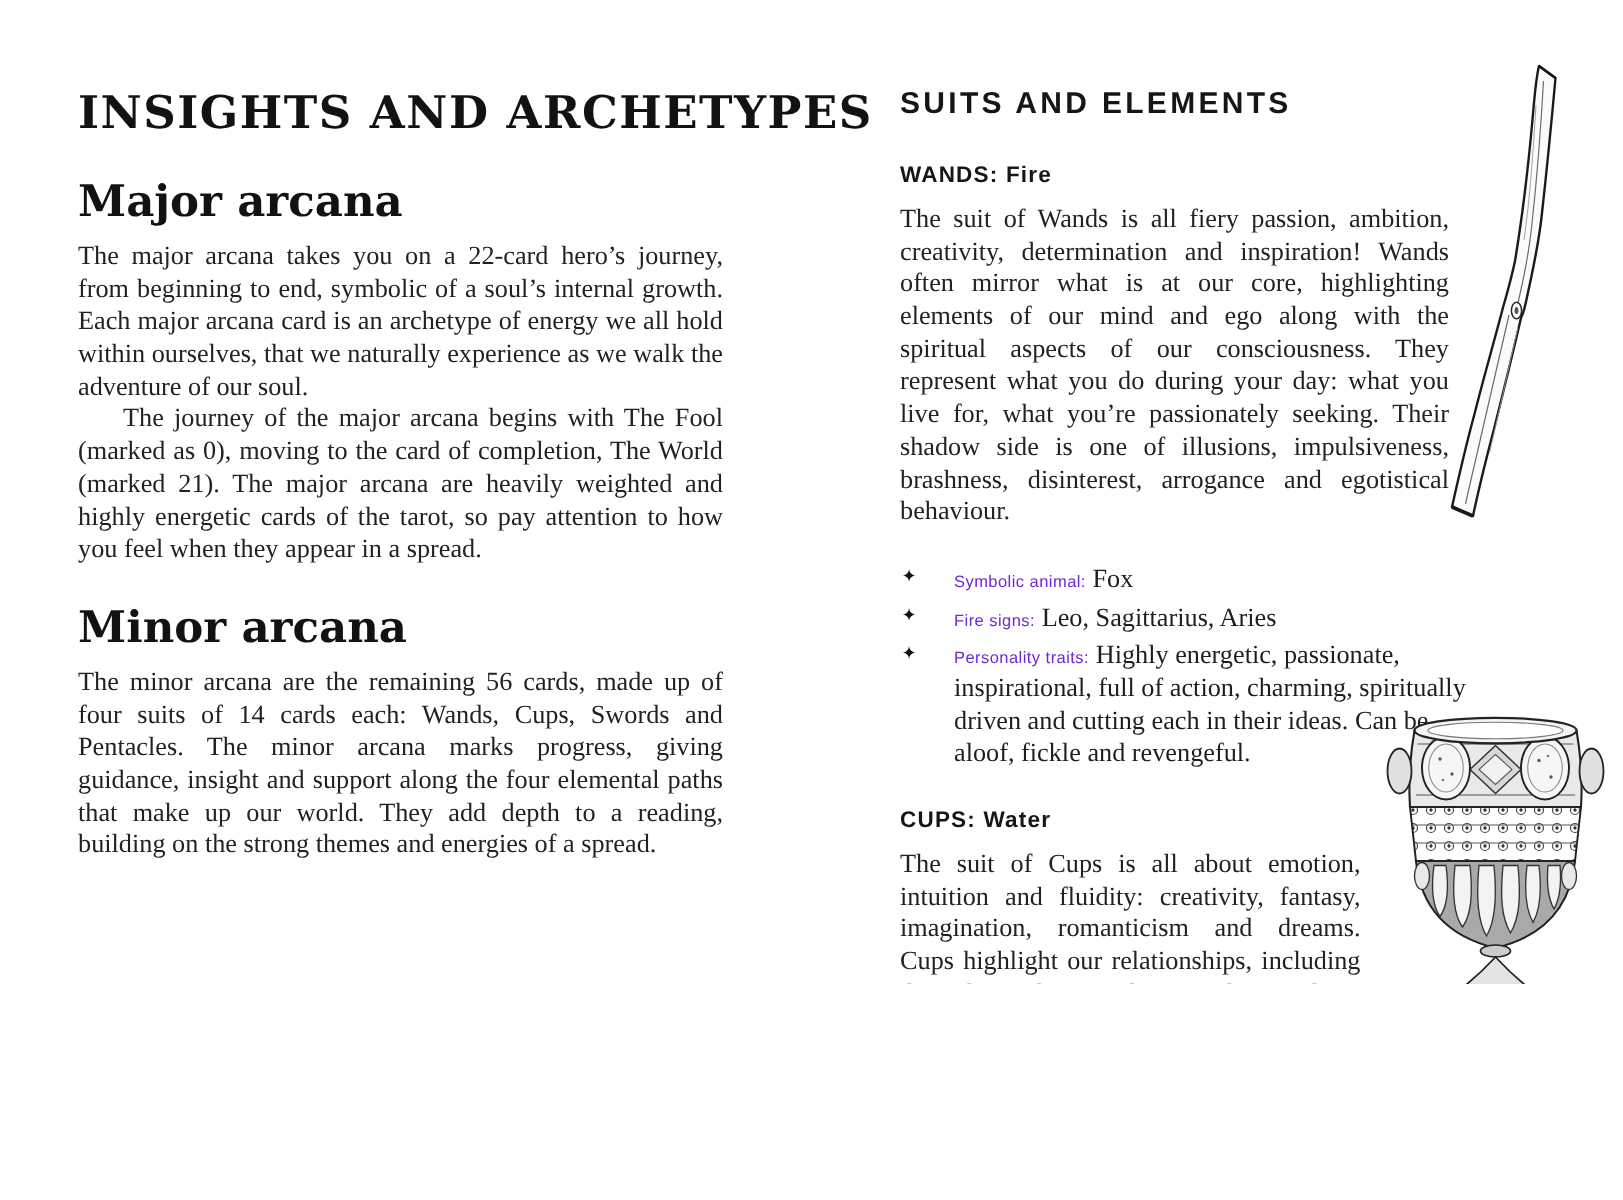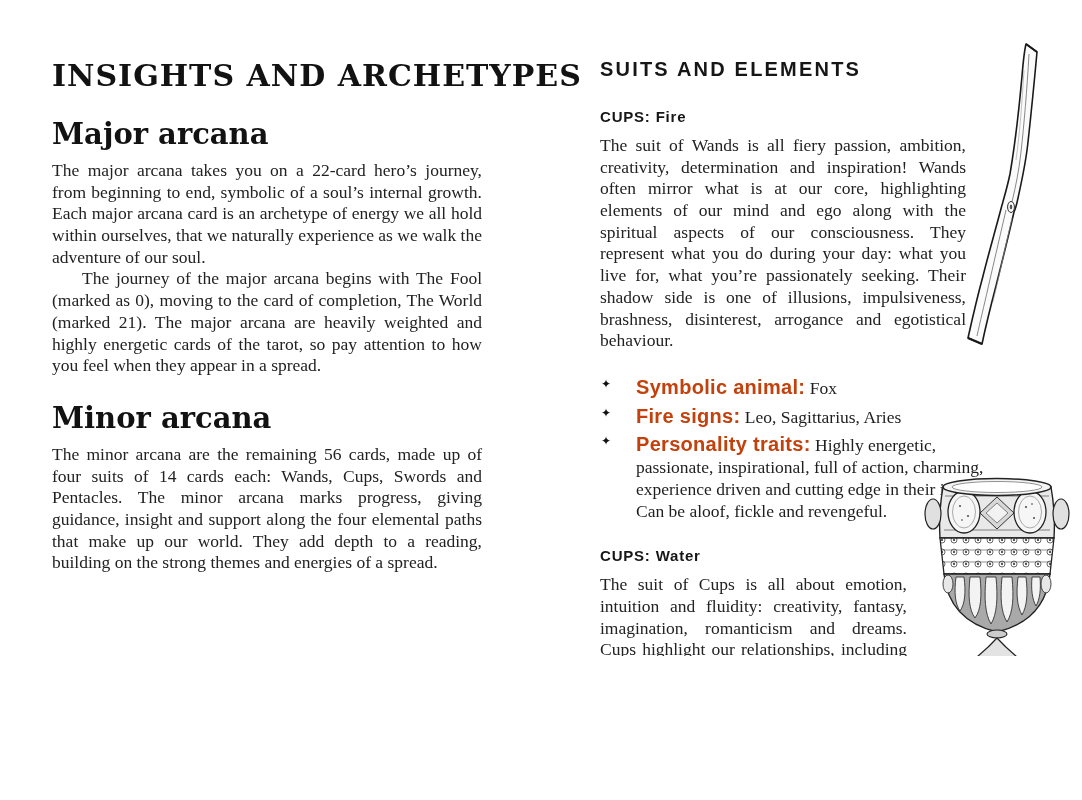--- a/index.html
+++ b/index.html
@@ -73,24 +73,24 @@
     line-height:1.24;
     text-align:left;
   }
   .bullet-star{
     position:absolute;left:1px;top:2px;
     font-family:"DejaVu Sans",sans-serif;
     font-size:12px;color:#111111;
   }
   .bullet-label{
     font-family:"Liberation Sans",sans-serif;
-    font-weight:bold;
-    font-size:20px;
+    font-weight:normal;
+    font-size:11px;
     letter-spacing:0.3px;
-    color:#c2410c;
+    color:#6d28d9;
   }
   .cups-block{margin-top:24px;}
   
   .footer{
     position:absolute;top:746px;
     display:flex;align-items:center;justify-content:center;gap:27px;
   }
   .footer.left{left:52px;width:430px;}
   .footer.right{left:600px;width:430px;}
   .page-number{
@@ -117,38 +117,38 @@
     <p>The major arcana takes you on a 22-card hero’s journey, from beginning to end, symbolic of a soul’s internal growth. Each major arcana card is an archetype of energy we all hold within ourselves, that we naturally experience as we walk the adventure of our soul.</p>
     <p class="indent">The journey of the major arcana begins with The Fool (marked as 0), moving to the card of completion, The World (marked 21). The major arcana are heavily weighted and highly energetic cards of the tarot, so pay attention to how you feel when they appear in a spread.</p>
 
     <h2 class="section-heading second">Minor arcana</h2>
     <p>The minor arcana are the remaining 56 cards, made up of four suits of 14 cards each: Wands, Cups, Swords and Pentacles. The minor arcana marks progress, giving guidance, insight and support along the four elemental paths that make up our world. They add depth to a reading, building on the strong themes and energies of a spread.</p>
   </div>
 
   <div class="right-page">
     <h3 class="chapter-header">SUITS AND ELEMENTS</h3>
 
-    <h4 class="suit-heading">CUPS: Fire</h4>
+    <h4 class="suit-heading">WANDS: Fire</h4>
     <p class="wands-paragraph">The suit of Wands is all fiery passion, ambition, creativity, determination and inspiration! Wands often mirror what is at our core, highlighting elements of our mind and ego along with the spiritual aspects of our consciousness. They represent what you do during your day: what you live for, what you’re passionately seeking. Their shadow side is one of illusions, impulsiveness, brashness, disinterest, arrogance and egotistical behaviour.</p>
 
     <ul class="bullet-list">
       <li>
         <span class="bullet-star">✦</span>
         <span class="bullet-label">Symbolic animal:</span>
         <span class="bullet-text">Fox</span>
       </li>
       <li>
         <span class="bullet-star">✦</span>
         <span class="bullet-label">Fire signs:</span>
         <span class="bullet-text">Leo, Sagittarius, Aries</span>
       </li>
       <li>
         <span class="bullet-star">✦</span>
         <span class="bullet-label">Personality traits:</span>
-        <span class="bullet-text">Highly energetic, passionate, inspirational, full of action, charming, experience driven and cutting edge in their ideas. Can be aloof, fickle and revengeful.</span>
+        <span class="bullet-text">Highly energetic, passionate, inspirational, full of action, charming, spiritually driven and cutting each in their ideas. Can be aloof, fickle and revengeful.</span>
       </li>
     </ul>
 
     <div class="cups-block">
       <h4 class="suit-heading">CUPS: Water</h4>
       <p class="cups-paragraph">The suit of Cups is all about emotion, intuition and fluidity: creativity, fantasy, imagination, romanticism and dreams. Cups highlight our relationships, including the relationship we have with ourselves, communicating to us about love, matters of the heart and making heart-based decisions. The shadow side of Cups can be indulging excessively in emotion, or being emotionally repressed, depressed or disengaged.</p>
     </div>
   </div>
 
   <svg class="wand-illu" viewBox="0 0 90 315" aria-hidden="true">

